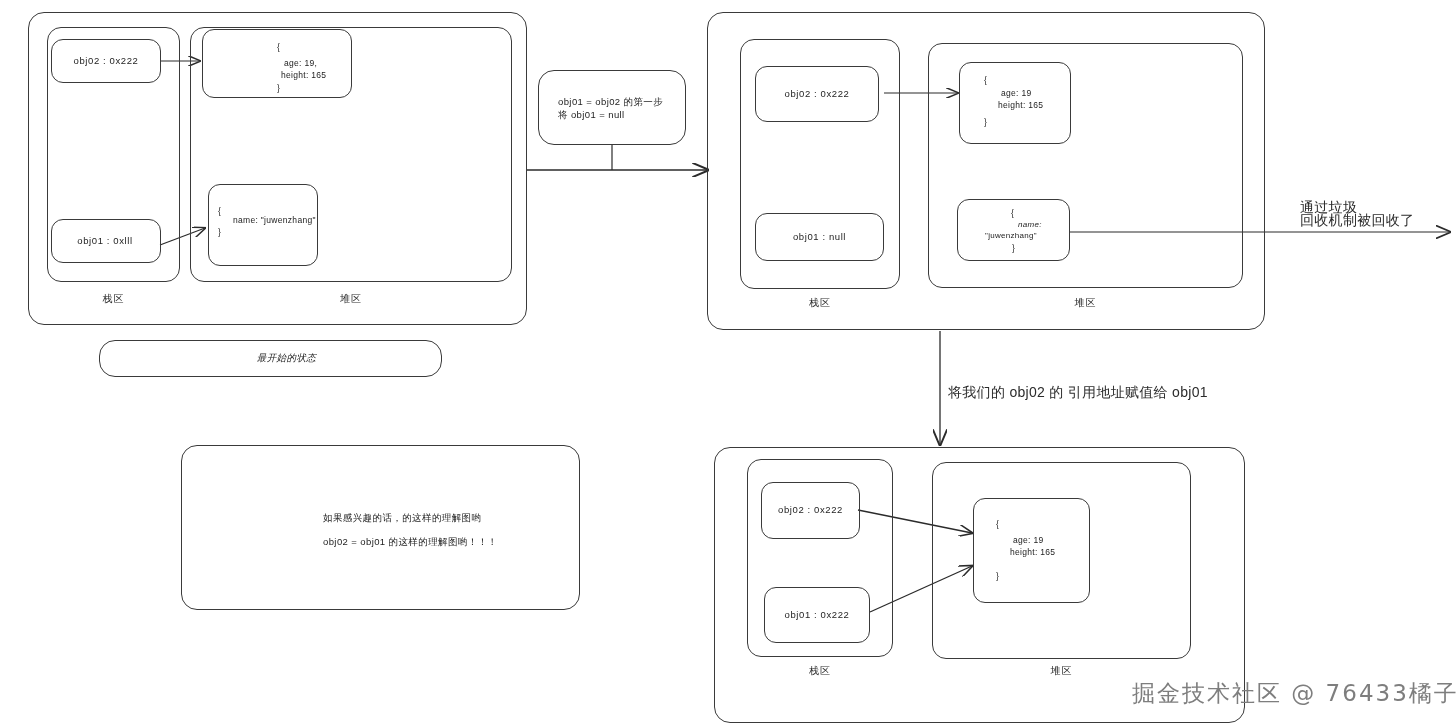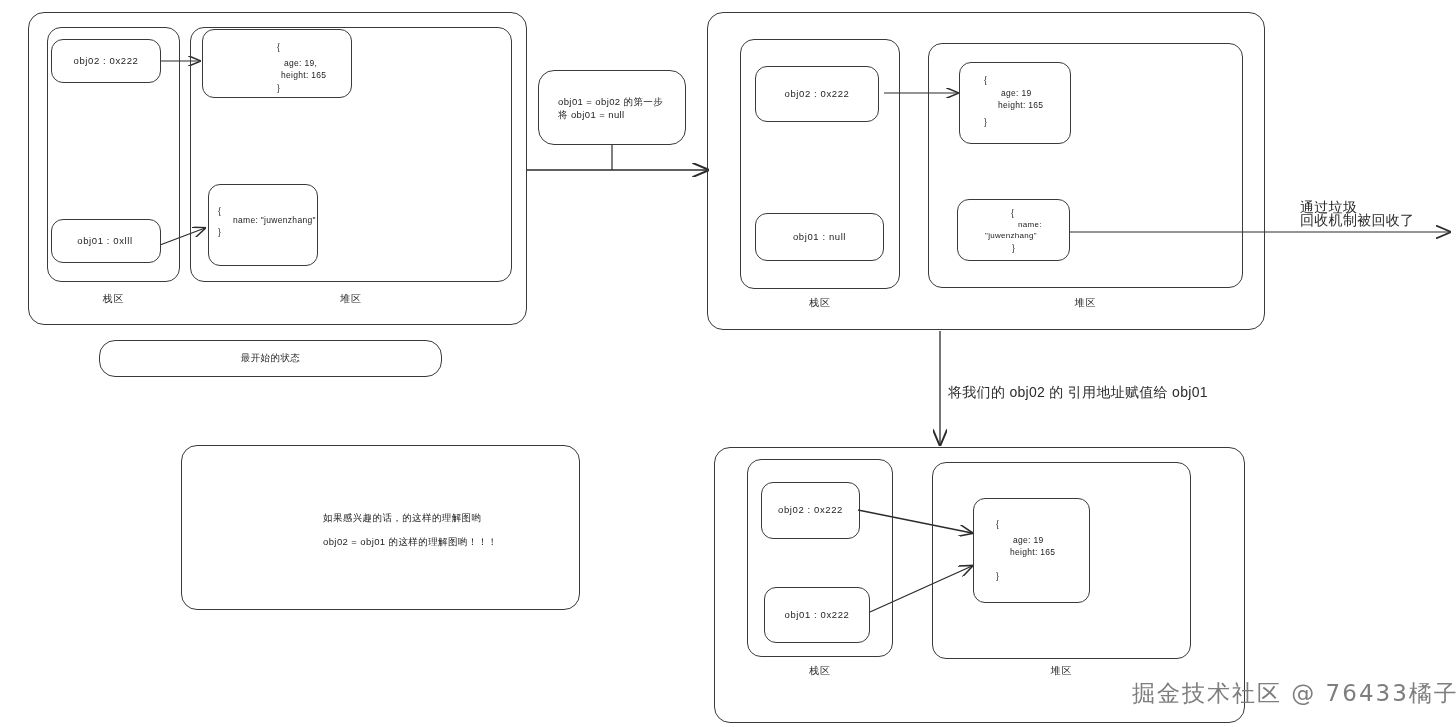--- a/index.html
+++ b/index.html
@@ -112,21 +112,21 @@
   <div class="txt objtxt" style="left:277px;top:82px;">}</div>
 
   <div class="box cell" style="left:208px;top:184px;width:110px;height:82px;"></div>
   <div class="txt objtxt" style="left:218px;top:205px;">{</div>
   <div class="txt objtxt" style="left:233px;top:214px;">name: "juwenzhang"</div>
   <div class="txt objtxt" style="left:218px;top:226px;">}</div>
 
   <div class="region-label" style="left:190px;top:292px;width:322px;">堆区</div>
 
   <div class="box note" style="left:99px;top:340px;width:343px;height:37px;"></div>
-  <div class="center" style="left:99px;top:340px;width:343px;height:37px;">最开始的状态</div>
+  <div class="center" style="left:115px;top:340px;width:343px;height:37px;font-style:italic;">最开始的状态</div>
 
   <div class="box note" style="left:538px;top:70px;width:148px;height:75px;"></div>
   <div class="txt" style="left:558px;top:95px;">obj01 = obj02 的第一步</div>
   <div class="txt" style="left:558px;top:108px;">将 obj01 = null</div>
 
   <div class="box outer" style="left:707px;top:12px;width:558px;height:318px;"></div>
 
   <div class="box region" style="left:740px;top:39px;width:160px;height:250px;"></div>
 
   <div class="box cell" style="left:755px;top:66px;width:124px;height:56px;"></div>
@@ -140,21 +140,21 @@
   <div class="box region" style="left:928px;top:43px;width:315px;height:245px;"></div>
 
   <div class="box cell" style="left:959px;top:62px;width:112px;height:82px;"></div>
   <div class="txt objtxt" style="left:984px;top:74px;">{</div>
   <div class="txt objtxt" style="left:1001px;top:87px;">age: 19</div>
   <div class="txt objtxt" style="left:998px;top:99px;">height: 165</div>
   <div class="txt objtxt" style="left:984px;top:116px;">}</div>
 
   <div class="box cell" style="left:957px;top:199px;width:113px;height:62px;"></div>
   <div class="txt objtxt" style="left:1011px;top:207px;">{</div>
-  <div class="txt objtxt small" style="left:1018px;top:219px;">name:</div>
+  <div class="txt objtxt small" style="left:1018px;top:219px;font-style:italic;">name:</div>
   <div class="txt objtxt small" style="left:985px;top:230px;">"juwenzhang"</div>
   <div class="txt objtxt" style="left:1012px;top:242px;">}</div>
 
   <div class="region-label" style="left:928px;top:296px;width:315px;">堆区</div>
 
   <div class="annot" style="left:1300px;top:197px;">通过垃圾</div>
   <div class="annot" style="left:1300px;top:210px;">回收机制被回收了</div>
 
   <div class="annot" style="left:948px;top:382px;">将我们的 obj02 的 引用地址赋值给 obj01</div>
 

